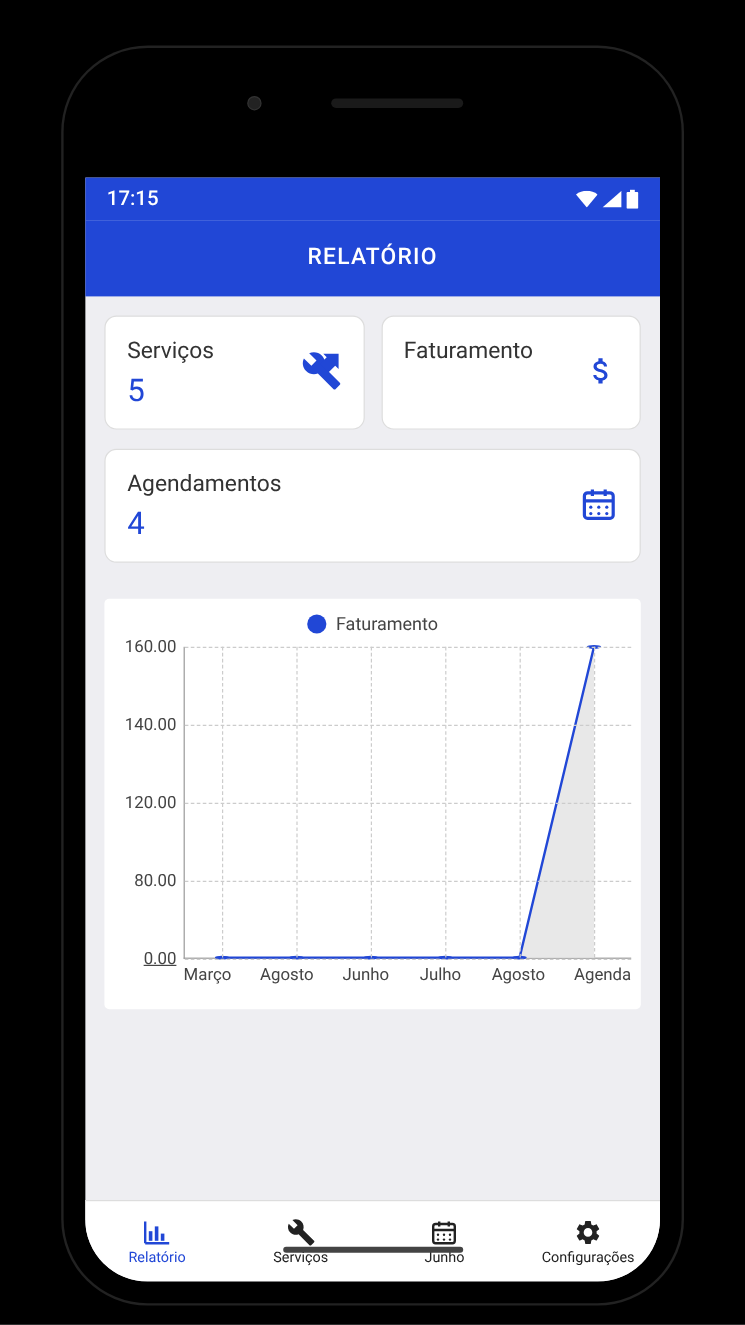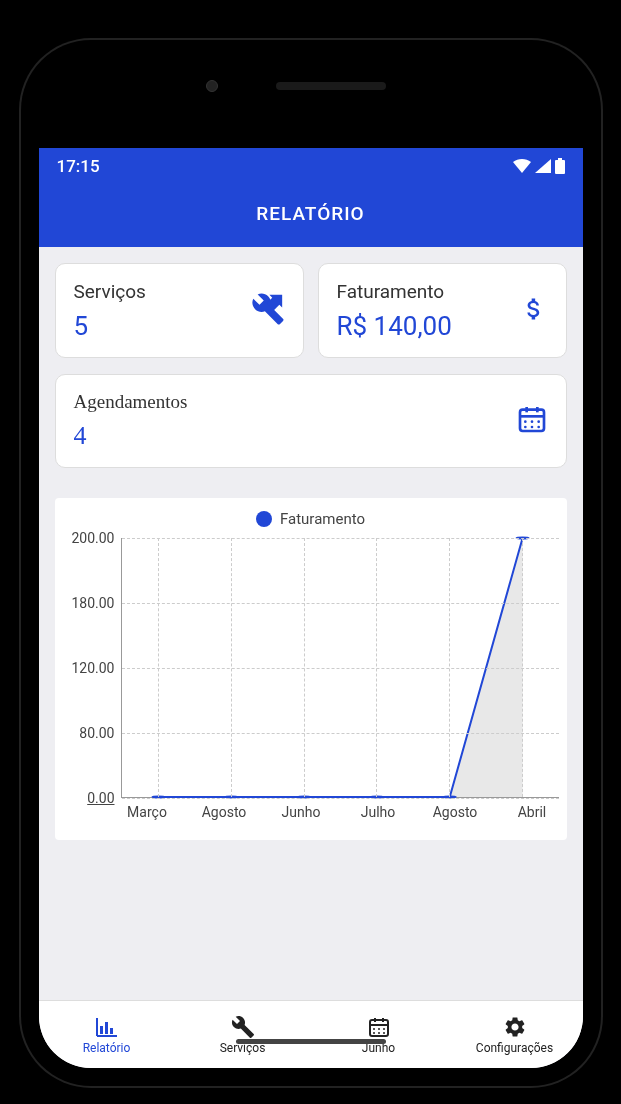--- a/index.html
+++ b/index.html
@@ -5,21 +5,21 @@
   * { box-sizing: border-box; margin: 0; padding: 0; }
   body {
     background: #000;
     font-family: -apple-system, Roboto, Arial, sans-serif;
     display: flex;
     justify-content: center;
     align-items: flex-start;
     min-height: 1104px;
   }
   .phone-frame {
-    width: 580px;
+    width: 515px;
     margin-top: 40px;
     background: #000;
     border-radius: 70px;
     padding: 18px;
     box-shadow: 0 0 0 2px #222;
     position: relative;
   }
   .phone-inner {
     background: #000;
     border-radius: 52px;
@@ -84,21 +84,21 @@
     margin-bottom: 16px;
   }
   .card {
     background: #fff;
     border: 1px solid #ddd;
     border-radius: 10px;
     padding: 16px 18px;
     flex: 1;
     position: relative;
   }
-  .card.full { width: 100%; font-family: Liberation Serif, serif; }
+  .card.full { width: 100%; }
   .card-title {
     font-size: 19px;
     color: #333;
     margin-bottom: 8px;
   }
   .card-value {
     font-size: 26px;
     color: #2147d6;
     font-weight: 400;
   }
@@ -239,21 +239,20 @@
             <div class="card-value">5</div>
             <div class="card-icon">
               <svg width="34" height="34" viewBox="0 0 24 24" fill="#2147d6">
                   <path d="M22.7 19l-9.1-9.1c.9-2.3.4-5-1.5-6.9-2-2-5-2.4-7.4-1.3L9 6 6 9 1.6 4.7C.4 7.1.9 10.1 2.9 12.1c1.9 1.9 4.6 2.4 6.9 1.5l9.1 9.1c.4.4 1 .4 1.4 0l2.3-2.3c.5-.4.5-1.1.1-1.4z"></path>
                   <path d="M13 2l2 2-4 4 5 5 4-4 2 2V2h-9z" transform="translate(0 0)"></path>
                 </svg>
             </div>
           </div>
           <div class="card">
             <div class="card-title">Faturamento</div>
-            <div class="card-value">R$ 140,00</div>
             <div class="card-icon">
               <svg width="28" height="28" viewBox="0 0 24 24" fill="#2147d6">
                   <path d="M11.8 10.9c-2.27-.59-3-1.2-3-2.15 0-1.09 1.01-1.85 2.7-1.85 1.78 0 2.44.85 2.5 2.1h2.21c-.07-1.72-1.12-3.3-3.21-3.81V3h-3v2.16c-1.94.42-3.5 1.68-3.5 3.61 0 2.31 1.91 3.46 4.7 4.13 2.5.6 3 1.48 3 2.41 0 .69-.49 1.79-2.7 1.79-2.06 0-2.87-.92-2.98-2.1h-2.2c.12 2.19 1.76 3.42 3.68 3.83V21h3v-2.15c1.95-.37 3.5-1.5 3.5-3.55 0-2.84-2.43-3.81-4.7-4.4z"></path>
                 </svg>
             </div>
           </div>
         </div>
 
         <div class="card full">
           <div class="card-title">Agendamentos</div>
@@ -277,22 +276,22 @@
         <div class="chart-card">
           <div class="chart-legend">
             <div class="legend-dot"></div>
             <span>Faturamento</span>
           </div>
           <div class="chart-area">
             <div class="y-axis" id="y-axis">
                 <div class="y-label" style="top: 260px; text-decoration: underline;">0.00</div>
                 <div class="y-label" style="top: 195px;">80.00</div>
                 <div class="y-label" style="top: 130px;">120.00</div>
-                <div class="y-label" style="top: 65px;">180.00</div>
-                <div class="y-label" style="top: 0px;">200.00</div>
+                <div class="y-label" style="top: 65px;">140.00</div>
+                <div class="y-label" style="top: 0px;">160.00</div>
               </div>
             <div class="plot" id="plot">
               <svg class="chart-svg" id="chart-svg" preserveAspectRatio="none" viewBox="0 0 100 260">
                   <path d="M8.333333333333332 260 L25 260 L41.66666666666667 260 L58.333333333333336 260 L75 260 L91.66666666666666 0 L 91.66666666666666 260 L 8.333333333333332 260 Z" fill="#e8e8e8" stroke="none"></path>
                   <path d="M8.333333333333332 260 L25 260 L41.66666666666667 260 L58.333333333333336 260 L75 260 L91.66666666666666 0" fill="none" stroke="#2147d6" stroke-width="2" vector-effect="non-scaling-stroke"></path>
                   <circle cx="8.333333333333332" cy="260" r="1.6" fill="#2147d6" vector-effect="non-scaling-stroke"></circle>
                   <circle cx="25" cy="260" r="1.6" fill="#2147d6" vector-effect="non-scaling-stroke"></circle>
                   <circle cx="41.66666666666667" cy="260" r="1.6" fill="#2147d6" vector-effect="non-scaling-stroke"></circle>
                   <circle cx="58.333333333333336" cy="260" r="1.6" fill="#2147d6" vector-effect="non-scaling-stroke"></circle>
                   <circle cx="75" cy="260" r="1.6" fill="#2147d6" vector-effect="non-scaling-stroke"></circle>
@@ -310,21 +309,21 @@
                 <div class="grid-v" style="left: 75%;"></div>
                 <div class="grid-v" style="left: 91.6667%;"></div>
               </div>
           </div>
           <div class="x-labels" id="x-labels">
               <div class="x-label">Março</div>
               <div class="x-label">Agosto</div>
               <div class="x-label">Junho</div>
               <div class="x-label">Julho</div>
               <div class="x-label">Agosto</div>
-              <div class="x-label">Abril</div>
+              <div class="x-label">Agenda</div>
             </div>
         </div>
 
       </div>
 
       <div class="bottom-nav">
         <div class="nav-item active">
           <div class="nav-icon">
             <svg width="24" height="22" viewBox="0 0 24 22" fill="none" stroke="#2147d6" stroke-width="2">
                 <line x1="2" y1="2" x2="2" y2="20"></line>

